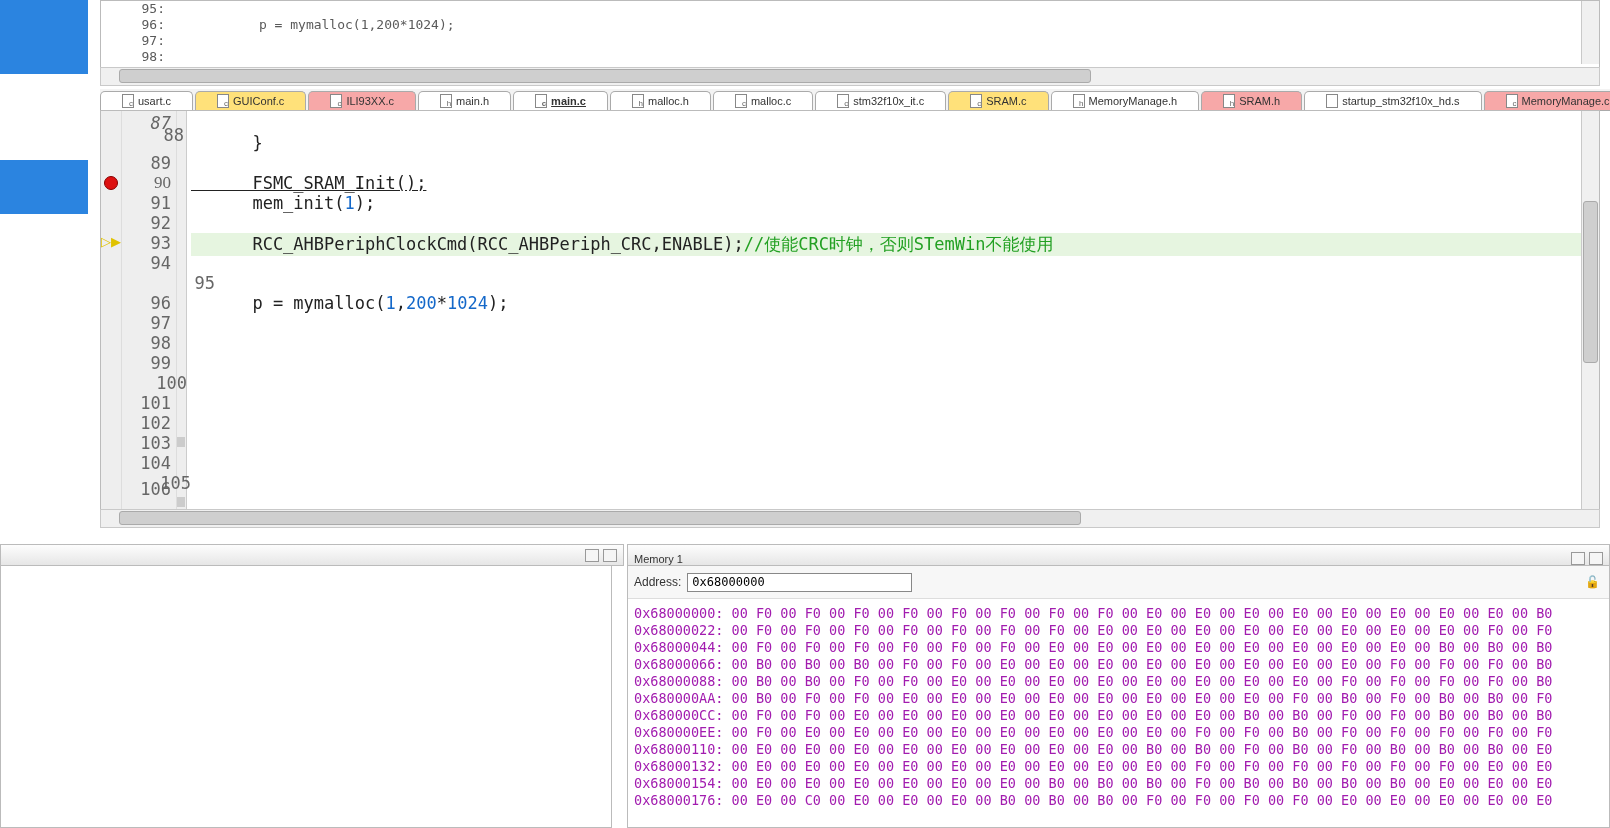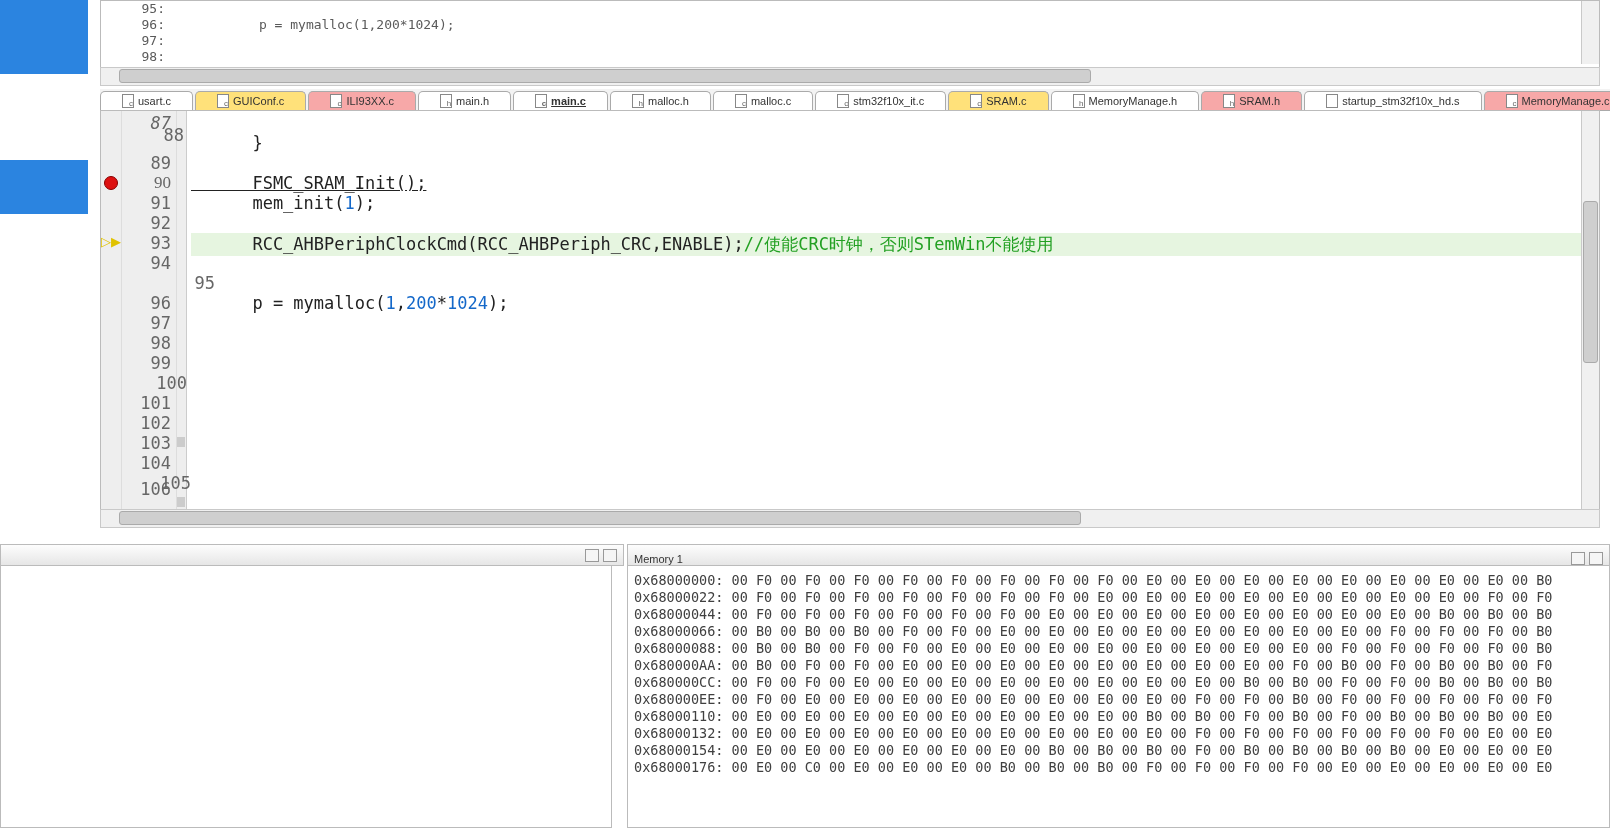--- a/index.html
+++ b/index.html
@@ -39,21 +39,21 @@
   .panelhdr{position:absolute;height:20px;background:linear-gradient(#fdfdfd,#e6e6e6);border:1px solid #bbb;display:flex;align-items:center;padding:0 6px;font-size:11px}
   .panelhdr .btns{margin-left:auto;display:flex;gap:4px}
   .wb{width:12px;height:11px;border:1px solid #999;background:#f5f5f5}
   #lefthdr{left:0;right:985px;top:544px}
   .memhdr{position:absolute;left:627px;right:0;top:544px;height:20px;background:linear-gradient(#fdfdfd,#e6e6e6);border:1px solid #bbb;display:flex;align-items:flex-end;padding:0 6px;font-size:11px}
   .memhdr .btns{margin-left:auto;display:flex;gap:4px}
   .membody{position:absolute;left:627px;right:0;top:565px;bottom:0;border:1px solid #bbb;background:#fff}
   .addrrow{display:flex;align-items:center;padding:6px;border-bottom:1px solid #ddd;background:#f7f7f7}
   .addrinput{width:215px;height:17px;border:1px solid #888;font-family:Consolas,monospace;font-size:12px;margin-left:6px;padding:0 4px}
   .lockico{margin-left:auto;width:20px;height:20px;display:flex;align-items:center;justify-content:center;color:#c9a227}
-  .memdump{padding:6px;font-family:Consolas,monospace;font-size:13.5px;line-height:17px;color:#404040;white-space:pre}
+  .memdump{padding:6px;font-family:Consolas,monospace;font-size:13.5px;line-height:17px;color:#a21caf;white-space:pre}
   .leftpanelbody{position:absolute;left:0;right:985px;top:565px;bottom:0;border:1px solid #bbb;background:#fff}
   .vscroll{position:absolute;right:0;width:17px;top:0;bottom:0;background:#f0f0f0;border-left:1px solid #c9c9c9}
   .thumb{position:absolute;background:#cfcfcf;border:1px solid #aaa;border-radius:3px}
 </style>
 </head>
 <body>
 
 <div class="sidebar-blue" id="sb1"></div>
 <div class="sidebar-blue" id="sb2"></div>
 
@@ -204,20 +204,25 @@
 <div class="leftpanelbody" style="left:0;width:610px;top:565px;bottom:0"></div>
 
 <div class="memhdr">
   <span>Memory 1</span>
   <div class="btns">
     <div class="wb"></div>
     <div class="wb"></div>
   </div>
 </div>
 <div class="membody">
+  <div class="addrrow">
+    <span>Address:</span>
+    <input class="addrinput" value="0x68000000" style="">
+    <span class="lockico">🔓</span>
+  </div>
   <div class="memdump" id="memdump">0x68000000: 00 F0 00 F0 00 F0 00 F0 00 F0 00 F0 00 F0 00 F0 00 E0 00 E0 00 E0 00 E0 00 E0 00 E0 00 E0 00 E0 00 B0
 0x68000022: 00 F0 00 F0 00 F0 00 F0 00 F0 00 F0 00 F0 00 E0 00 E0 00 E0 00 E0 00 E0 00 E0 00 E0 00 E0 00 F0 00 F0
 0x68000044: 00 F0 00 F0 00 F0 00 F0 00 F0 00 F0 00 E0 00 E0 00 E0 00 E0 00 E0 00 E0 00 E0 00 E0 00 B0 00 B0 00 B0
 0x68000066: 00 B0 00 B0 00 B0 00 F0 00 F0 00 E0 00 E0 00 E0 00 E0 00 E0 00 E0 00 E0 00 E0 00 F0 00 F0 00 F0 00 B0
 0x68000088: 00 B0 00 B0 00 F0 00 F0 00 E0 00 E0 00 E0 00 E0 00 E0 00 E0 00 E0 00 E0 00 F0 00 F0 00 F0 00 F0 00 B0
 0x680000AA: 00 B0 00 F0 00 F0 00 E0 00 E0 00 E0 00 E0 00 E0 00 E0 00 E0 00 E0 00 F0 00 B0 00 F0 00 B0 00 B0 00 F0
 0x680000CC: 00 F0 00 F0 00 E0 00 E0 00 E0 00 E0 00 E0 00 E0 00 E0 00 E0 00 B0 00 B0 00 F0 00 F0 00 B0 00 B0 00 B0
 0x680000EE: 00 F0 00 E0 00 E0 00 E0 00 E0 00 E0 00 E0 00 E0 00 E0 00 F0 00 F0 00 B0 00 F0 00 F0 00 F0 00 F0 00 F0
 0x68000110: 00 E0 00 E0 00 E0 00 E0 00 E0 00 E0 00 E0 00 E0 00 B0 00 B0 00 F0 00 B0 00 F0 00 B0 00 B0 00 B0 00 E0
 0x68000132: 00 E0 00 E0 00 E0 00 E0 00 E0 00 E0 00 E0 00 E0 00 E0 00 F0 00 F0 00 F0 00 F0 00 F0 00 F0 00 E0 00 E0

